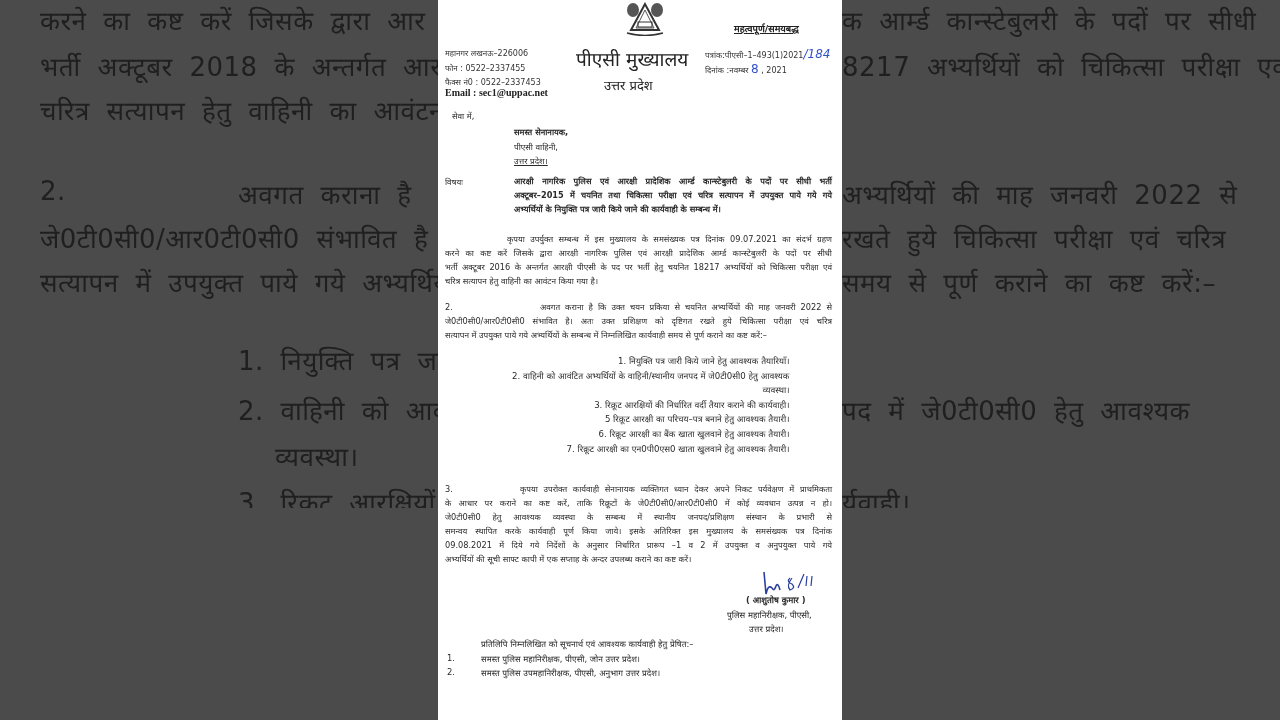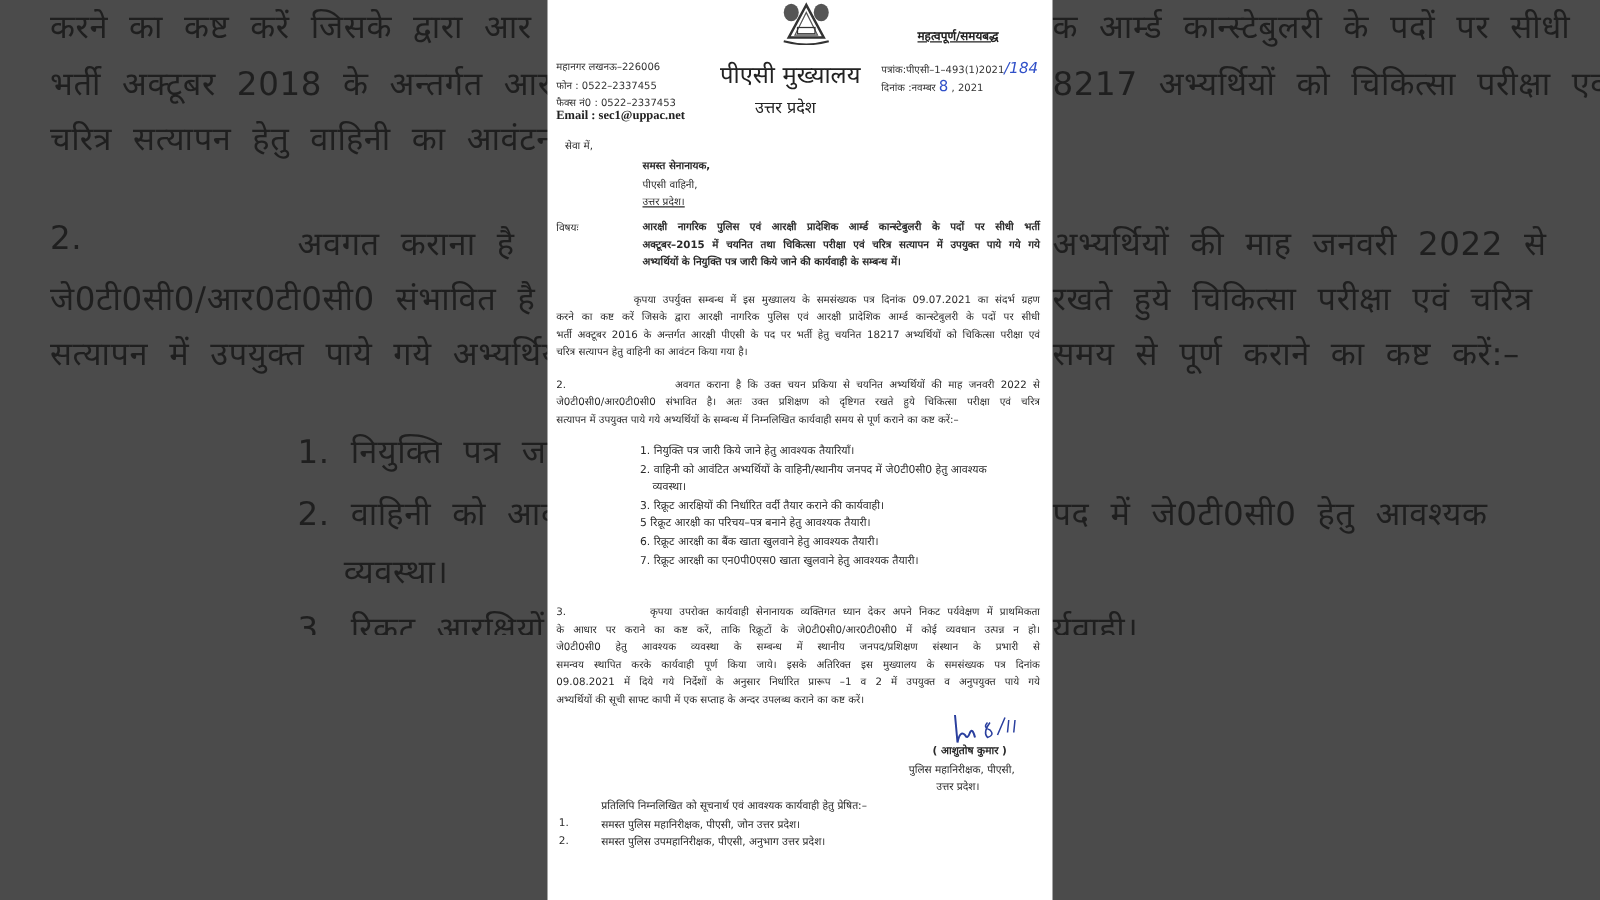--- a/index.html
+++ b/index.html
@@ -30,21 +30,21 @@
   .hq { left: 138px; top: 46px; font-size: 19px; color: #222; }
   .state { left: 166px; top: 76px; font-size: 13px; color: #222; }
   .ref { left: 267px; font-size: 8px; color: #333; }
   .ref .hand { color: #3050c8; font-size: 12px; font-style: italic; }
   .txt { font-size: 8.2px; color: #2a2a2a; }
   .bold { font-weight: bold; }
   .under { text-decoration: underline; }
   .para { position: absolute; font-size: 8.2px; color: #2a2a2a; line-height: 14px; text-align: justify; }
   .para .l { display: block; white-space: nowrap; text-align-last: justify; }
   .para .l.last { text-align-last: left; }
-  .list { position: absolute; left: 74px; font-size: 8.6px; color: #2a2a2a; line-height: 14.6px; }
+  .list { position: absolute; left: 74px; font-size: 8.6px; color: #2a2a2a; line-height: 14.6px; text-align: right; }
   .list div { white-space: nowrap; }
   .sign { position: absolute; left: 322px; top: 570px; width: 60px; height: 26px; }
   .sigtext { font-size: 8.4px; color: #2a2a2a; }
   .pdiv { color: #2a2a2a; font-size: 8.4px; }
 </style>
 </head>
 <body style="background: rgb(75, 75, 75);">
 
 <div class="bg" id="bg">
     <div class="ln" style="left: 40px; top: 2px;">करने का कष्ट करें जिसके द्वारा आर</div>

